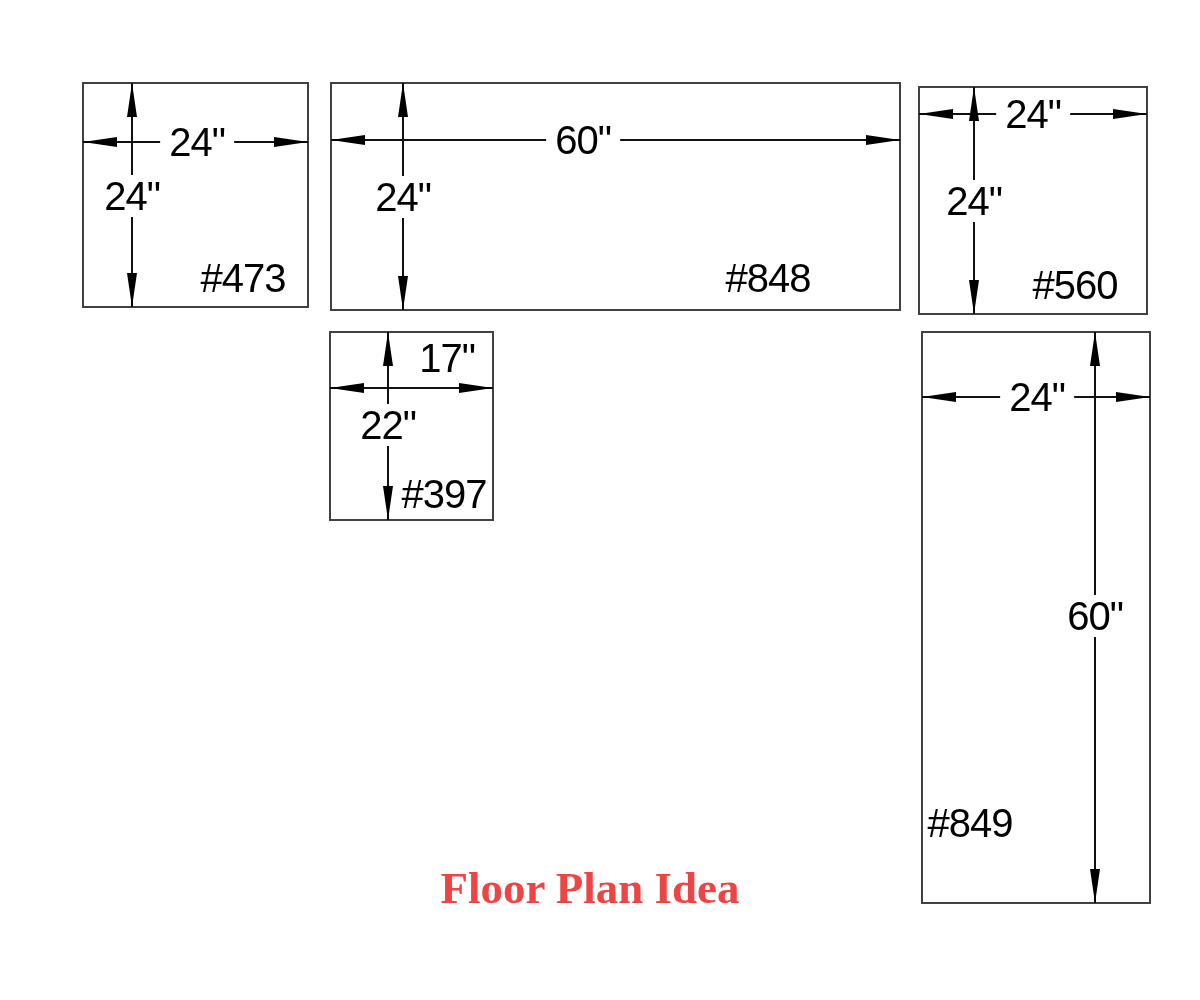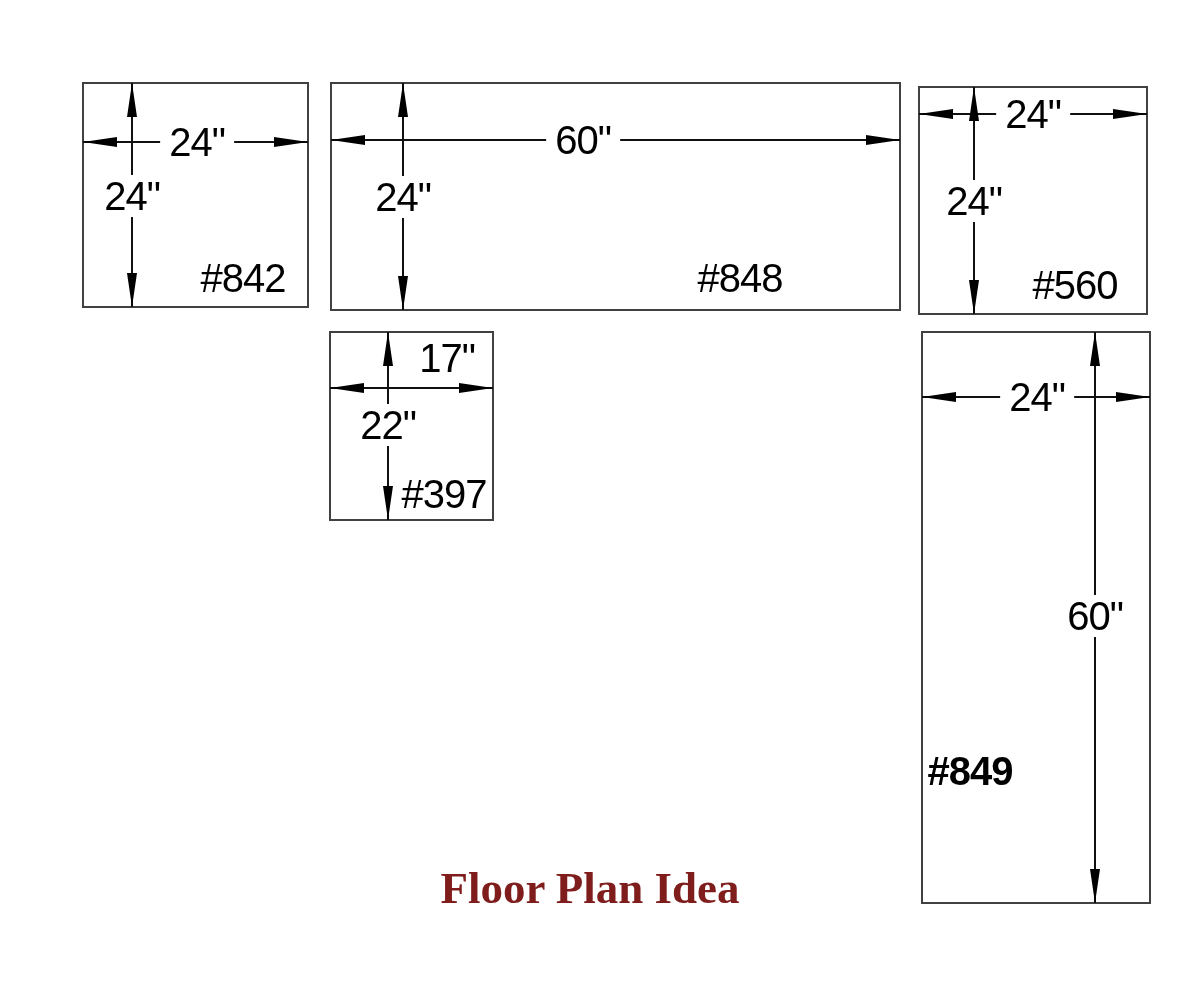--- a/index.html
+++ b/index.html
@@ -31,21 +31,21 @@
   .dim-label.on-line { background: #ffffff; padding: 0 9px; }
   .part-label { letter-spacing: -1px; }
   #plan-title {
     position: absolute;
     left: 590px; top: 888px;
     transform: translate(-50%, -50%);
     font-family: "Liberation Serif", serif;
     font-weight: 700;
     font-size: 45px;
     white-space: nowrap;
-    color: #7f1d1d;
+    color: #ef4444;
   }
 </style>
 </head>
 <body>
 
 <div id="stage">
   <svg id="plan-svg" width="1200" height="1000" viewBox="0 0 1200 1000">
       <rect x="83" y="83" width="225" height="224" class="box-rect"></rect>
       <line x1="83" y1="142" x2="308" y2="142" class="dim-line"></line>
       <polygon points="83,142 117,137 117,147" class="dim-arrow"></polygon>
@@ -78,26 +78,26 @@
       <line x1="922" y1="397" x2="1150" y2="397" class="dim-line"></line>
       <polygon points="922,397 956,392 956,402" class="dim-arrow"></polygon>
       <polygon points="1150,397 1116,392 1116,402" class="dim-arrow"></polygon>
       <line x1="1095" y1="332" x2="1095" y2="903" class="dim-line"></line>
       <polygon points="1095,332 1090,366 1100,366" class="dim-arrow"></polygon>
       <polygon points="1095,903 1090,869 1100,869" class="dim-arrow"></polygon>
     </svg>
   <div id="plan-title">Floor Plan Idea</div>
 <div class="diagram-text dim-label on-line" style="left: 197px; top: 142px;">24"</div>
     <div class="diagram-text dim-label on-line" style="left: 132px; top: 196px;">24"</div>
-    <div class="diagram-text part-label" style="left: 243px; top: 278px;">#842</div>
+    <div class="diagram-text part-label" style="left: 243px; top: 278px;">#473</div>
     <div class="diagram-text dim-label on-line" style="left: 583px; top: 140px;">60"</div>
     <div class="diagram-text dim-label on-line" style="left: 403px; top: 197px;">24"</div>
-    <div class="diagram-text part-label" style="left: 740px; top: 278px;">#848</div>
+    <div class="diagram-text part-label" style="left: 768px; top: 278px;">#848</div>
     <div class="diagram-text dim-label on-line" style="left: 1033px; top: 114px;">24"</div>
     <div class="diagram-text dim-label on-line" style="left: 974px; top: 201px;">24"</div>
     <div class="diagram-text part-label" style="left: 1075px; top: 285px;">#560</div>
     <div class="diagram-text dim-label" style="left: 447px; top: 358px;">17"</div>
     <div class="diagram-text dim-label on-line" style="left: 388px; top: 425px;">22"</div>
     <div class="diagram-text part-label" style="left: 444px; top: 494px;">#397</div>
     <div class="diagram-text dim-label on-line" style="left: 1037px; top: 397px;">24"</div>
     <div class="diagram-text dim-label on-line" style="left: 1095px; top: 616px;">60"</div>
-    <div class="diagram-text part-label" style="left: 970px; top: 771px; font-weight: bold;">#849</div>
+    <div class="diagram-text part-label" style="left: 970px; top: 823px;">#849</div>
   </div>
 
 </body></html>

